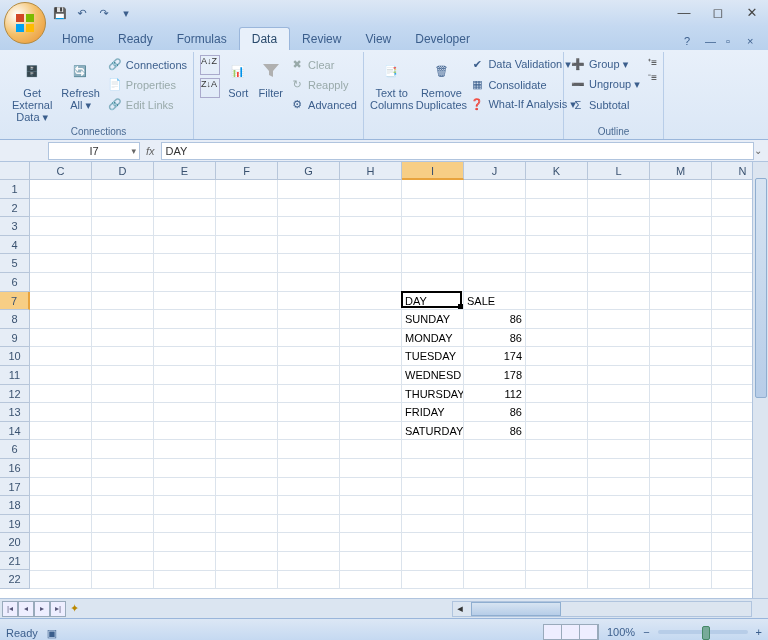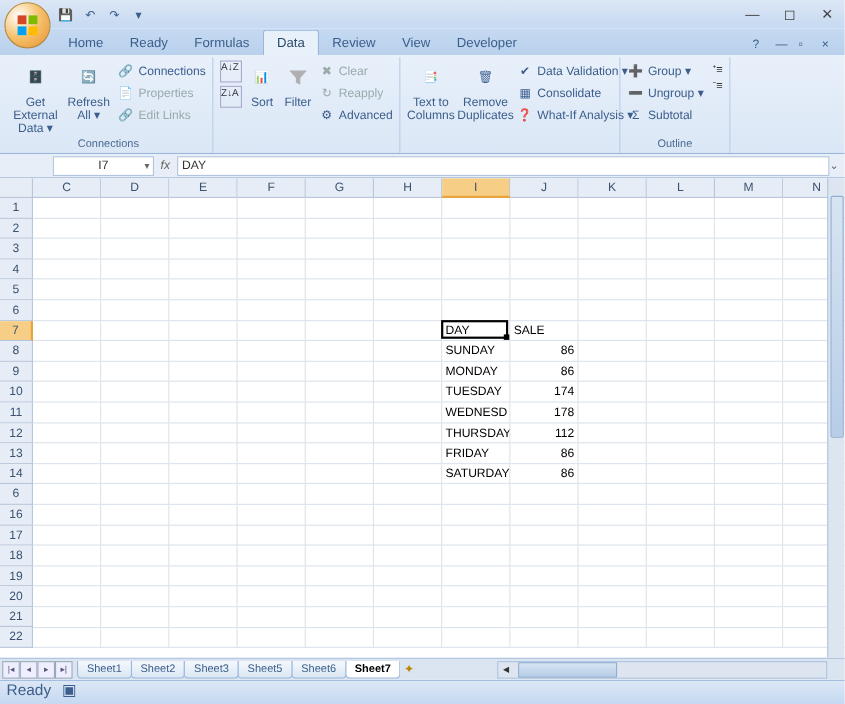--- a/index.html
+++ b/index.html
@@ -64,21 +64,21 @@
   .sheetbar{height:20px;background:#dbe5f1;display:flex;align-items:center;border-top:1px solid #b0c4de;position:relative;}
   .navbtns{display:flex;margin-left:2px;}
   .navbtns div{width:16px;height:16px;border:1px solid #9ab;background:#eef;display:flex;align-items:center;justify-content:center;font-size:8px;color:#557;}
   .sheets{display:flex;margin-left:4px;}
   .sheet{padding:2px 8px;background:linear-gradient(#f4f8fc,#dbe7f4);border:1px solid #9ab6db;border-top:none;border-bottom-left-radius:4px;border-bottom-right-radius:4px;margin-right:-1px;font-size:10px;color:#3b5e8c;}
   .sheet.active{background:#fff;font-weight:bold;color:#000;}
   .hscroll{position:absolute;right:16px;height:16px;width:300px;background:#dce5f0;top:2px;border:1px solid #b0c4de;display:flex;}
   .hscroll .hthumb{width:90px;height:100%;background:linear-gradient(#d7e4f2,#b7cde8);border:1px solid #8faed0;margin-left:4px;}
 
   
-  .status{height:22px;background:linear-gradient(#dce7f5,#c5d9f1);display:flex;align-items:flex-start;justify-content:space-between;padding:0 6px;border-top:1px solid #9ab6db;color:#3b5e8c;font-size:14px;flex-direction:column;}
+  .status{height:22px;background:linear-gradient(#dce7f5,#c5d9f1);display:flex;align-items:flex-end;justify-content:space-between;padding:0 6px;border-top:1px solid #9ab6db;color:#3b5e8c;font-size:11px;}
   .status-right{display:flex;align-items:center;gap:8px;}
   .viewbtns{display:flex;border:1px solid #9ab;background:#eef;}
   .viewbtns div{width:18px;height:14px;border-right:1px solid #9ab;}
   .zoom-slider{width:90px;height:4px;background:#b7cde8;position:relative;border-radius:2px;}
   .zoom-slider::after{content:"";position:absolute;left:44px;top:-4px;width:6px;height:12px;background:#7a9;border:1px solid #486;border-radius:2px;}
 </style>
 </head>
 <body>
 
 <div class="titlebar">
@@ -559,30 +559,33 @@
   </div>
 </div>
 
 <div class="sheetbar">
   <div class="navbtns">
     <div>|◂</div>
     <div>◂</div>
     <div>▸</div>
     <div>▸|</div>
   </div>
-  <div class="sheets" id="sheets">
-      <div class="sheet">Sheet1</div>
-      <div class="sheet">Sheet2</div>
-      <div class="sheet">Sheet3</div>
-      <div class="sheet">Sheet5</div>
-      <div class="sheet">Sheet6</div>
-      <div class="sheet active">Sheet7</div>
-    </div>
   <div style="margin-left:4px;font-size:11px;color:#b80;">✦</div>
   <div class="hscroll">
     <div style="width:14px;text-align:center;">◂</div>
     <div class="hthumb"></div>
   </div>
 </div>
 
 <div class="status">
   <div><span>Ready</span> <span style="margin-left:6px;">▣</span></div>
+  <div class="status-right">
+    <div class="viewbtns">
+        <div></div>
+        <div></div>
+        <div></div>
+      </div>
+    <span>100%</span>
+    <span>−</span>
+    <div class="zoom-slider"></div>
+    <span>+</span>
+  </div>
 </div>
 
 </body></html>

